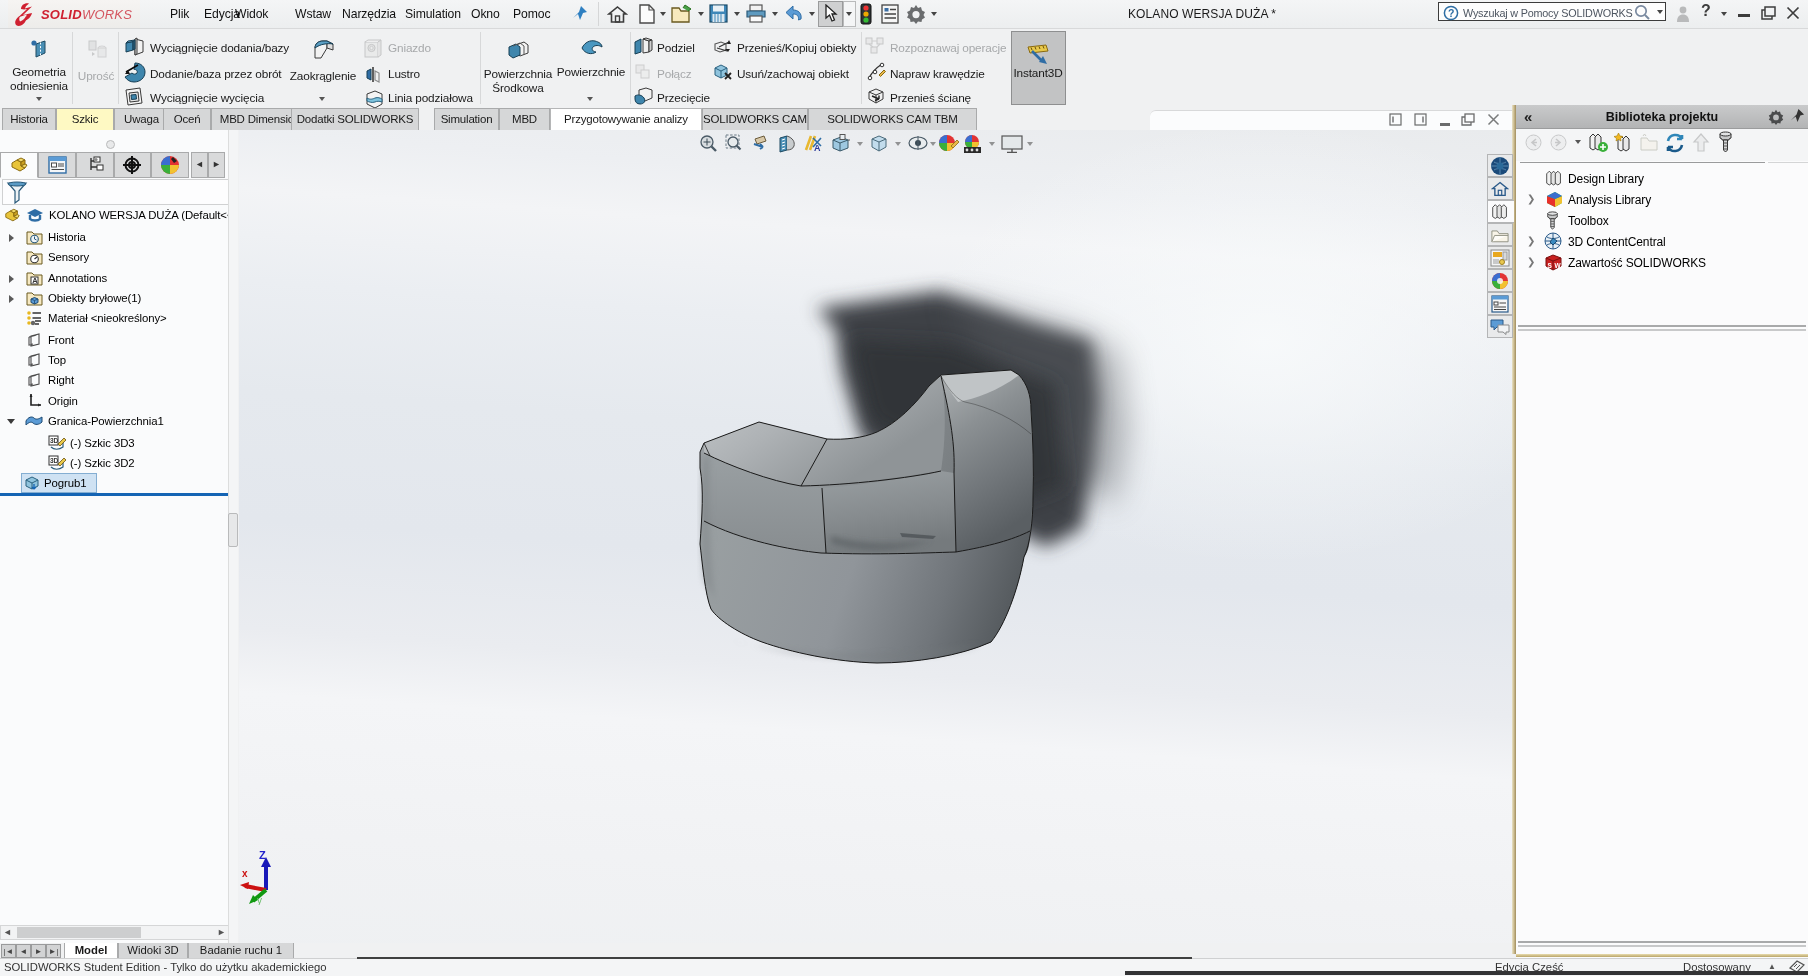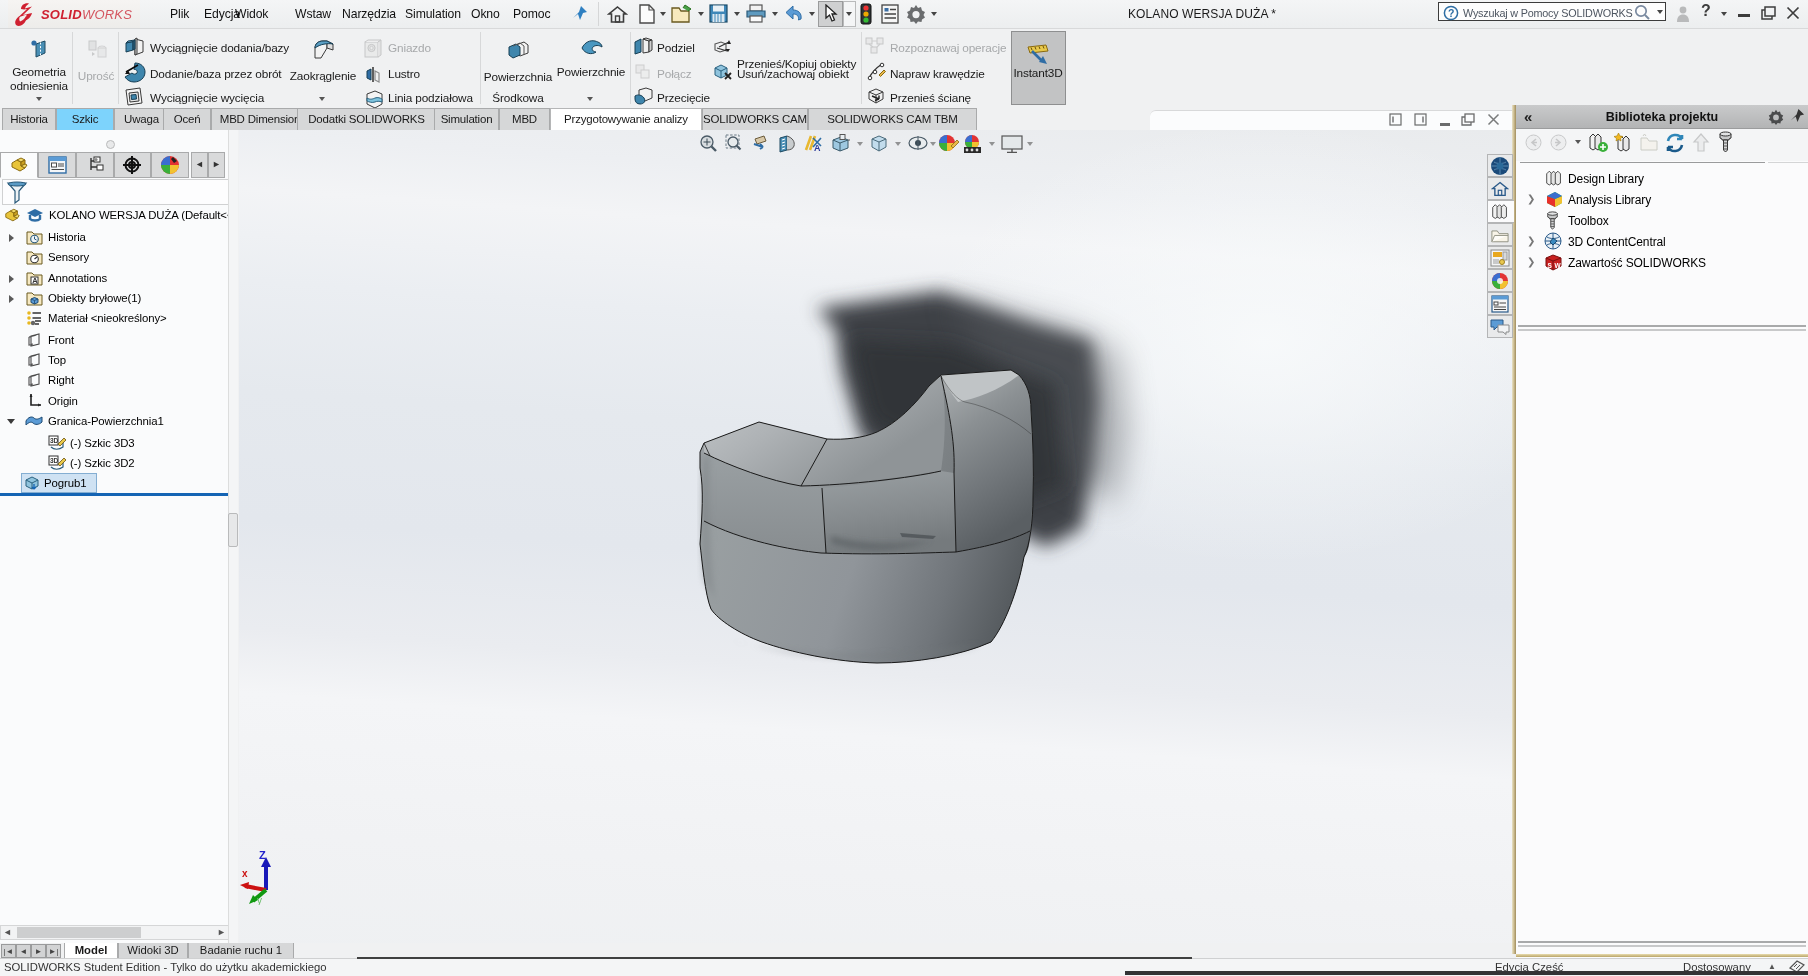--- a/index.html
+++ b/index.html
@@ -30,21 +30,21 @@
 .rlabel.dis { color:#a7a9ab; }
 .rbig { position:absolute; text-align:center; font-size:11.8px; letter-spacing:-0.15px; color:#1a1a1a; }
 .darr { display:inline-block; width:0; height:0; border-left:3.5px solid transparent;
   border-right:3.5px solid transparent; border-top:4px solid #555; }
 
 
 #tabrow { position:absolute; left:0; top:108px; width:1808px; height:22px; background:#f0f1f2; }
 .cmtab { position:absolute; top:0; height:22px; line-height:21px; text-align:center;
   font-size:11.5px; letter-spacing:-0.2px; white-space:nowrap; overflow:hidden; color:#1a1a1a; background:#d6d7d8; border:1px solid #a9aaab; border-bottom:none; }
 .cmtab.active { background:#fff; font-weight:400; border-color:#b5b6b7; }
-.cmtab.white { background:#7dd3fc; }
+.cmtab.white { background:#fef9c3; }
 
 
 #leftpanel { position:absolute; left:0; top:130px; width:238px; height:816px;
   background:#fafbfc; border-right:1px solid #c9cacb; }
 #lp-tabs { position:absolute; left:0; top:22px; width:238px; height:26px; }
 .lptab { position:absolute; top:0; height:26px; background:#d9dadb; border:1px solid #a9aaab; }
 .lptab.active { background:#fbfcfd; border-bottom-color:#fbfcfd; }
 #lp-filter { position:absolute; left:2px; top:49px; width:230px; height:26px;
   background:#fdfdfe; border:1px solid #d0d1d2; }
 .trow { position:absolute; left:0; height:20px; font-size:11.4px; letter-spacing:-0.1px; color:#000;
@@ -254,21 +254,21 @@
         <path d="M2 9 C5 11 8 10 10 9 C13 8 15 9 17 10 L17 13 C14 12 12 12 10 13 C7 14 4 13 2 12 Z" fill="#7ec3dd" stroke="#2a617f"></path>
       </svg>
     <div class="rlabel" style="left:388px;top:62px">Linia podziałowa</div>
     <div class="rsep" style="left:480px"></div>
 
     <svg class="abs" style="left:508px;top:10px" width="21" height="20" viewBox="0 0 21 20">
         <path d="M8 6 L16 3 L20 6 L20 14 L12 17 L8 14 Z" fill="#f2f2f2" stroke="#3a3a3a"></path>
         <path d="M1 8 L8 5 L12 8 L12 16 L5 19 L1 16 Z" fill="#3f86ad" stroke="#173f55"></path>
         <path d="M5 7 L12 4 L16 7 L16 15" fill="none" stroke="#555"></path>
       </svg>
-    <div class="rbig" style="left:480px;top:38px;width:76px;line-height:21px">Powierzchnia<br>Środkowa</div>
+    <div class="rbig" style="left:480px;top:38px;width:76px;line-height:14px">Powierzchnia<br>Środkowa</div>
 
     <svg class="abs" style="left:581px;top:10px" width="22" height="18" viewBox="0 0 22 18">
         <path d="M1 9 C4 3 9 1 14 2 C18 3 21 5 21 8 C18 6 14 6 12 8 C10 10 12 13 15 13 C11 16 4 15 1 9 Z" fill="#4a97c0" stroke="#173f55"></path>
       </svg>
     <div class="rbig" style="left:552px;top:36px;width:78px">Powierzchnie</div>
     <span class="darr" style="position:absolute;left:587px;top:68px"></span>
     <div class="rsep" style="left:630px"></div>
 
     <svg class="abs" style="left:633px;top:8px" width="20" height="18" viewBox="0 0 20 18">
         <path d="M2 5 L8 2 L8 15 L2 17 Z" fill="#3f86ad" stroke="#173f55"></path>
@@ -287,21 +287,21 @@
         <path d="M1 10 C4 8 8 9 10 12 C12 15 10 18 6 18 C3 18 1 16 1 13 Z" fill="#3f86ad" stroke="#173f55"></path>
       </svg>
     <div class="rlabel" style="left:657px;top:62px">Przecięcie</div>
 
     <svg class="abs" style="left:712px;top:9px" width="20" height="18" viewBox="0 0 20 18">
         <path d="M3 6 L9 4 L14 6 L14 12 L8 14 L3 12 Z" fill="none" stroke="#555" stroke-width="1.1"></path>
         <path d="M7 9 L17 4 M5 10 L15 13" stroke="#333" stroke-width="1.2"></path>
         <path d="M17 2 L19 6 L15 6 Z" fill="#222"></path>
         <path d="M16 14 L18 11 L13 11 Z" fill="#222"></path>
       </svg>
-    <div class="rlabel" style="left:737px;top:28px">Przenieś/Kopiuj obiekty</div>
+    <div class="rlabel" style="left:737px;top:12px">Przenieś/Kopiuj obiekty</div>
     <svg class="abs" style="left:714px;top:34px" width="19" height="18" viewBox="0 0 19 18">
         <path d="M1 5 L7 2 L13 5 L13 12 L7 15 L1 12 Z" fill="#8fc3dd" stroke="#2a617f"></path>
         <path d="M1 5 L7 8 L13 5 M7 8 L7 15" fill="none" stroke="#2a617f"></path>
         <path d="M11 10 L17 16 M17 10 L11 16" stroke="#222" stroke-width="1.8"></path>
       </svg>
     <div class="rlabel" style="left:737px;top:38px">Usuń/zachowaj obiekt</div>
     <div class="rsep" style="left:861px"></div>
 
     <svg class="abs" style="left:865px;top:8px;opacity:.4" width="20" height="18" viewBox="0 0 20 18">
         <rect x="1" y="1" width="6" height="6" fill="#ddd" stroke="#888"></rect>
@@ -333,21 +333,21 @@
         <path d="M13 19 L21 21 L17 13 Z" fill="#2f6da5"></path>
       </svg>
     <div class="rbig" style="left:1008px;top:37px;width:60px">Instant3D</div>
   </div>
   <div id="tabrow">
     <div class="cmtab" style="left:2px;width:54px">Historia</div>
     <div class="cmtab white" style="left:56px;width:58px">Szkic</div>
     <div class="cmtab" style="left:114px;width:55px">Uwaga</div>
     <div class="cmtab" style="left:163px;width:48px">Oceń</div>
     <div class="cmtab" style="left:211px;width:98px">MBD Dimension</div>
-    <div class="cmtab" style="left:297px;width:139px">Dodatki SOLIDWORKS</div>
+    <div class="cmtab" style="left:291px;width:128px">Dodatki SOLIDWORKS</div>
     <div class="cmtab" style="left:434px;width:65px">Simulation</div>
     <div class="cmtab" style="left:499px;width:51px">MBD</div>
     <div class="cmtab active" style="left:550px;width:152px">Przygotowywanie analizy</div>
     <div class="cmtab" style="left:702px;width:106px">SOLIDWORKS CAM</div>
     <div class="cmtab" style="left:808px;width:169px">SOLIDWORKS CAM TBM</div>
     <div class="abs" style="left:1150px;top:2px;width:364px;height:20px;background:#fbfcfd;border-top:1px solid #d8d9da;border-radius:6px 0 0 0"></div>
     <svg class="abs" style="left:1389px;top:5px" width="13" height="13" viewBox="0 0 13 13">
         <rect x="1" y="1" width="11" height="11" fill="none" stroke="#6a6b6c" stroke-width="1.2"></rect>
         <path d="M4 3.5 L4 9.5" stroke="#6a6b6c" stroke-width="1.4"></path>
       </svg>

